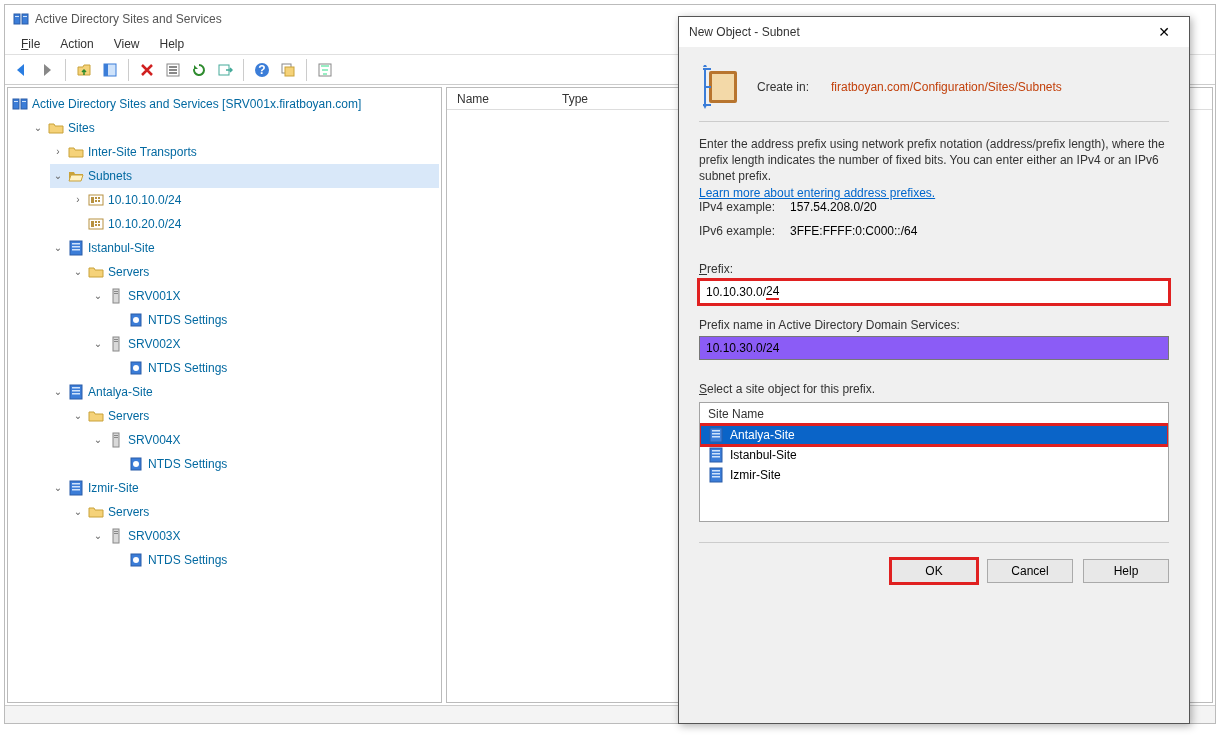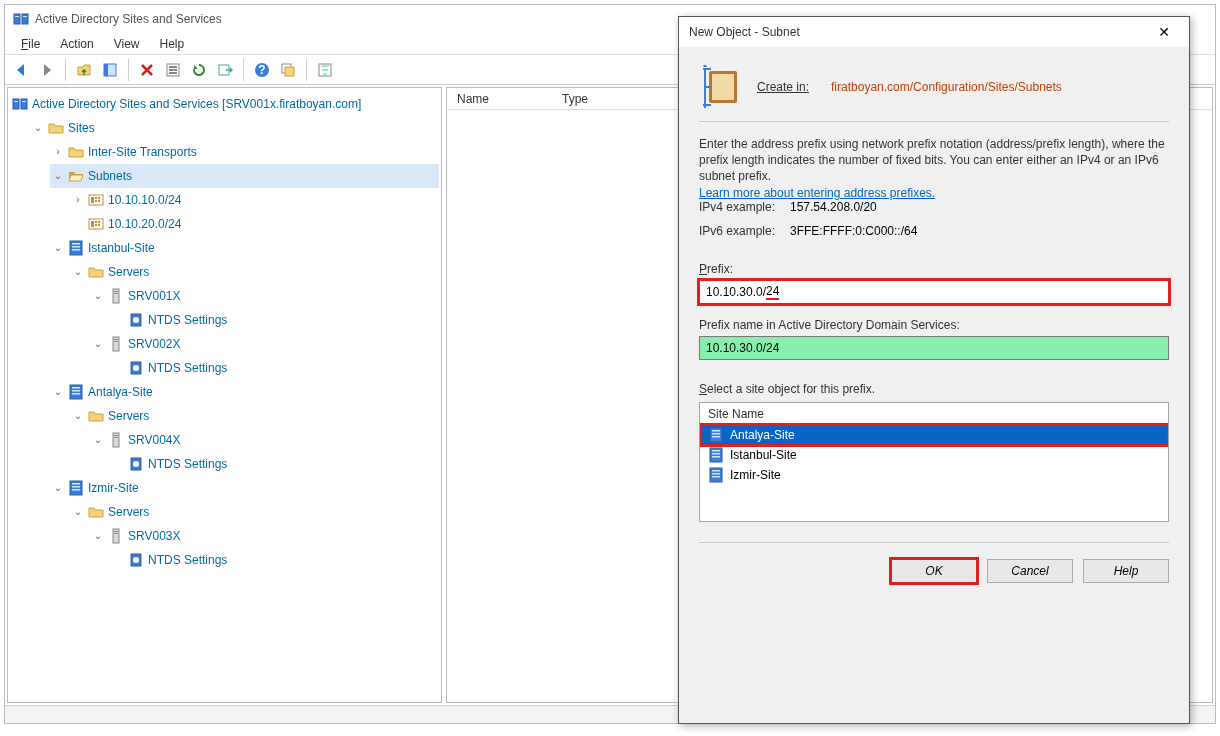--- a/index.html
+++ b/index.html
@@ -38,36 +38,36 @@
 .tree .label { color: #0369a1; }
 
 
 .dialog { position: absolute; left: 678px; top: 16px; width: 512px; height: 708px; border: 1px solid #555; background: #f0f0f0; box-shadow: 2px 2px 8px rgba(0,0,0,0.3); display: flex; flex-direction: column; }
 .dialog .dlg-title { height: 30px; background: #fff; display: flex; align-items: center; padding: 0 10px; justify-content: space-between; }
 .dialog .dlg-title span { font-size: 12px; color: #333; }
 .dialog .dlg-close { width: 30px; height: 30px; display: flex; align-items: center; justify-content: center; font-size: 14px; cursor: pointer; }
 .dialog .dlg-body { flex: 1; padding: 12px 20px 0 20px; display: flex; flex-direction: column; }
 .dialog .header-row { display: flex; align-items: center; gap: 14px; padding: 6px 0 12px 0; border-bottom: 1px solid #ccc; margin-bottom: 14px; }
 .dialog .header-row .big-icon { width: 44px; height: 44px; }
-.dialog .create-in-label { color: #333; padding-right: 8px; text-decoration: underline; }
+.dialog .create-in-label { color: #333; padding-right: 8px; }
 .dialog .create-in-path { color: #c2410c; }
 .dialog .instr { color: #333; line-height: 16px; margin-bottom: 2px; }
 .dialog .link { color: #0066cc; text-decoration: underline; cursor: pointer; display: inline-block; margin-bottom: 0; }
 .dialog .example { display: flex; gap: 1px; margin-bottom: 10px; }
 .dialog .example .ex-label { width: 90px; color: #333; }
 .dialog .field-label { color: #333; margin: 14px 0 4px 0; display: block; }
 .dialog .text-input { width: 100%; height: 24px; border: 1px solid #777; padding: 2px 6px; background: #fff; font-size: 12px; }
-.dialog .readonly { background: #86efac; }
+.dialog .readonly { background: #8b5cf6; }
 .dialog .hl-red { outline: 3px solid #e02020; outline-offset: -1px; }
 .dialog .site-box { border: 1px solid #a3a3a3; background: #fff; height: 120px; overflow: auto; margin-top: 2px;}
 .dialog .site-box .shdr { padding: 4px 8px; color: #333; }
 .dialog .site-row { display: flex; align-items: center; gap: 6px; padding: 2px 8px; }
 .dialog .site-row.sel { background: #0a64c8; color: #fff; }
 .dialog .site-row .sicon { width: 16px; height: 16px; }
-.dialog .btnrow { border-top: 1px solid #ccc; padding: 16px 0; margin-top: 20px; display: flex; justify-content: flex-end; gap: 10px; font-style: italic; }
+.dialog .btnrow { border-top: 1px solid #ccc; padding: 16px 0; margin-top: 20px; display: flex; justify-content: flex-end; gap: 10px; }
 .dialog .btn { width: 86px; height: 24px; border: 1px solid #aaa; background: #e8e8e8; display: flex; align-items: center; justify-content: center; cursor: pointer; }
 .dialog .btn.hl-red { outline: 3px solid #e02020; }
 .underline-red { border-bottom: 2px solid #e02020; }
 
 
 .folder-closed { fill: #f5d279; stroke: #c9a23a; }
 .folder-open { fill: #fff2c5; stroke: #c9a23a; }
 </style>
 </head>
 <body>

